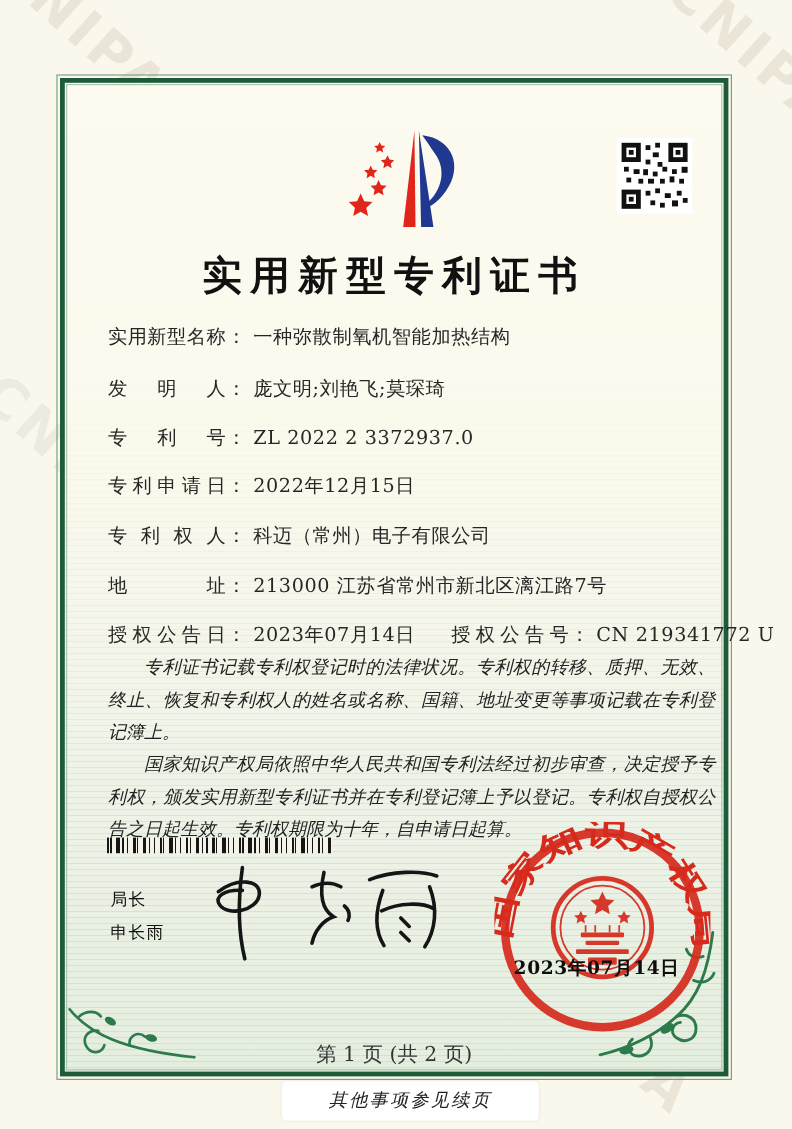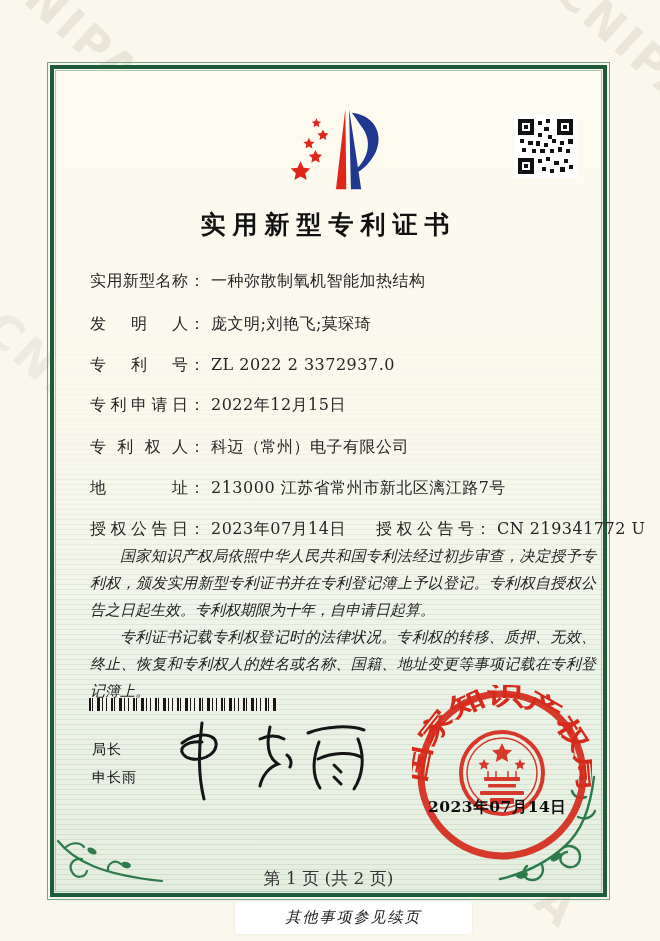--- a/index.html
+++ b/index.html
@@ -32,21 +32,21 @@
     -webkit-mask-image:linear-gradient(180deg,transparent 0 30%,#000 78%);
     mask-image:linear-gradient(180deg,transparent 0 30%,#000 78%);
   }
   .cert > .content{position:absolute;inset:0;z-index:4;}
   
   .cert-no{position:absolute;left:36px;top:40px;font-size:15px;letter-spacing:2px;color:#2a2a2a;}
   .logo{position:absolute;left:226px;top:34px;width:112px;height:94px;}
   .qr{position:absolute;left:460px;top:46px;width:63px;height:63px;background:#fff;}
   .title{
     position:absolute;left:0;right:0;top:139px;text-align:center;
-    font-size:25px;font-weight:bold;letter-spacing:7px;color:#111;
+    font-size:33px;font-weight:bold;letter-spacing:7px;color:#111;
   }
   
   .fields{position:absolute;left:36px;top:196px;width:500px;}
   .frow{position:absolute;left:0;font-size:16px;white-space:nowrap;color:#262626;}
   .flabel{display:inline-block;width:98px;text-align:justify;text-align-last:justify;vertical-align:bottom;}
   .fcolon{display:inline-block;margin:0 6px 0 1px;}
   .fvalue{letter-spacing:0.5px;}
   .grant2{margin-left:30px;}
   
   .paras{
@@ -73,21 +73,21 @@
   
   .seal{position:absolute;left:358px;top:616px;width:180px;height:180px;}
   .seal svg{position:absolute;inset:0;}
   .seal-date{
     position:absolute;left:16px;top:112px;width:150px;
     font-weight:bold;font-size:15.5px;color:#0d0d0d;letter-spacing:0.5px;white-space:nowrap;
   }
   
   .page-info{position:absolute;left:0;right:0;top:798px;text-align:center;font-size:17px;color:#333;}
   .note-box{
-    position:absolute;left:235px;top:901px;width:237px;height:33px;z-index:5;
+    position:absolute;left:235px;top:901px;width:214px;height:33px;z-index:5;
     background:#ffffff;border-radius:4px;box-shadow:0 0 3px rgba(0,0,0,0.08);
     text-align:center;line-height:33px;font-style:italic;font-size:15px;letter-spacing:2px;color:#222;
   }
   .ornament{position:absolute;pointer-events:none;z-index:4;}
 </style>
 </head>
 <body>
 
 <span class="wm" style="left:-18px;top:-4px;">CNIPA</span>
 <span class="wm" style="left:540px;top:14px;">CNIPA</span>
@@ -206,22 +206,22 @@
       </div>
       <div class="frow" style="top:213px;">
         <span class="flabel">地址</span><span class="fcolon">：</span><span class="fvalue">213000 江苏省常州市新北区漓江路7号</span>
       </div>
       <div class="frow" style="top:254px;">
         <span class="flabel">授权公告日</span><span class="fcolon">：</span><span class="fvalue">2023年07月14日</span><span class="flabel grant2">授权公告号</span><span class="fcolon">：</span><span class="fvalue">CN 219341772 U</span>
       </div>
     </div>
 
     <div class="paras">
+      <p>专利证书记载专利权登记时的法律状况。专利权的转移、质押、无效、终止、恢复和专利权人的姓名或名称、国籍、地址变更等事项记载在专利登记簿上。</p>
       <p>国家知识产权局依照中华人民共和国专利法经过初步审查，决定授予专利权，颁发实用新型专利证书并在专利登记簿上予以登记。专利权自授权公告之日起生效。专利权期限为十年，自申请日起算。</p>
-      <p>专利证书记载专利权登记时的法律状况。专利权的转移、质押、无效、终止、恢复和专利权人的姓名或名称、国籍、地址变更等事项记载在专利登记簿上。</p>
     </div>
 
     <div class="barcode"></div>
 
     <div class="sig-title">局长</div>
     <div class="sig-name">申长雨</div>
 
     <svg class="sig-hand" viewBox="0 0 220 100">
       <g fill="none" stroke="#151515" stroke-width="3" stroke-linecap="round">
         <path d="M44,14 C41,36 39,62 46,90"></path>

